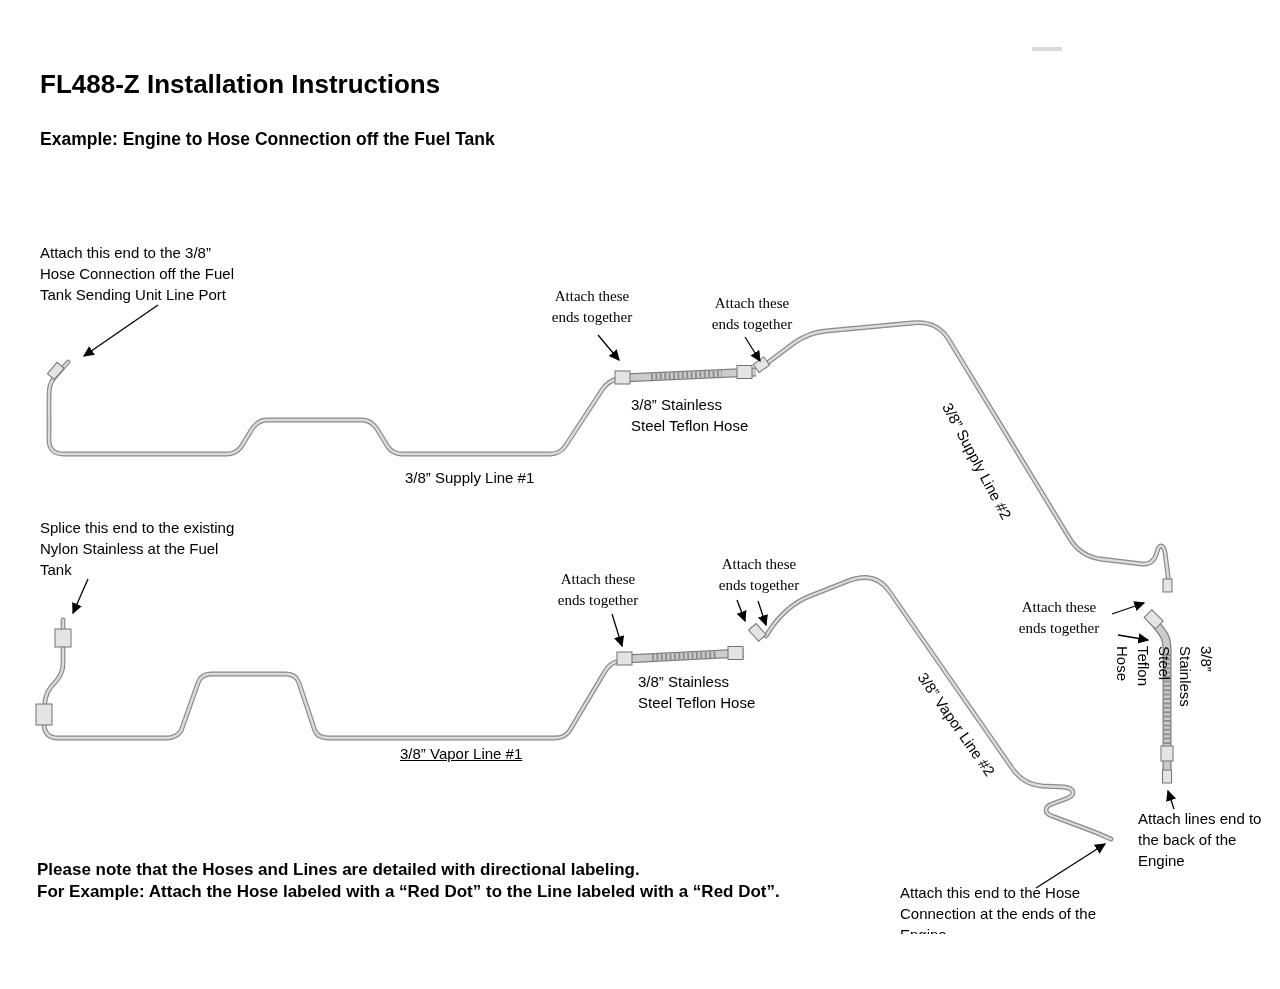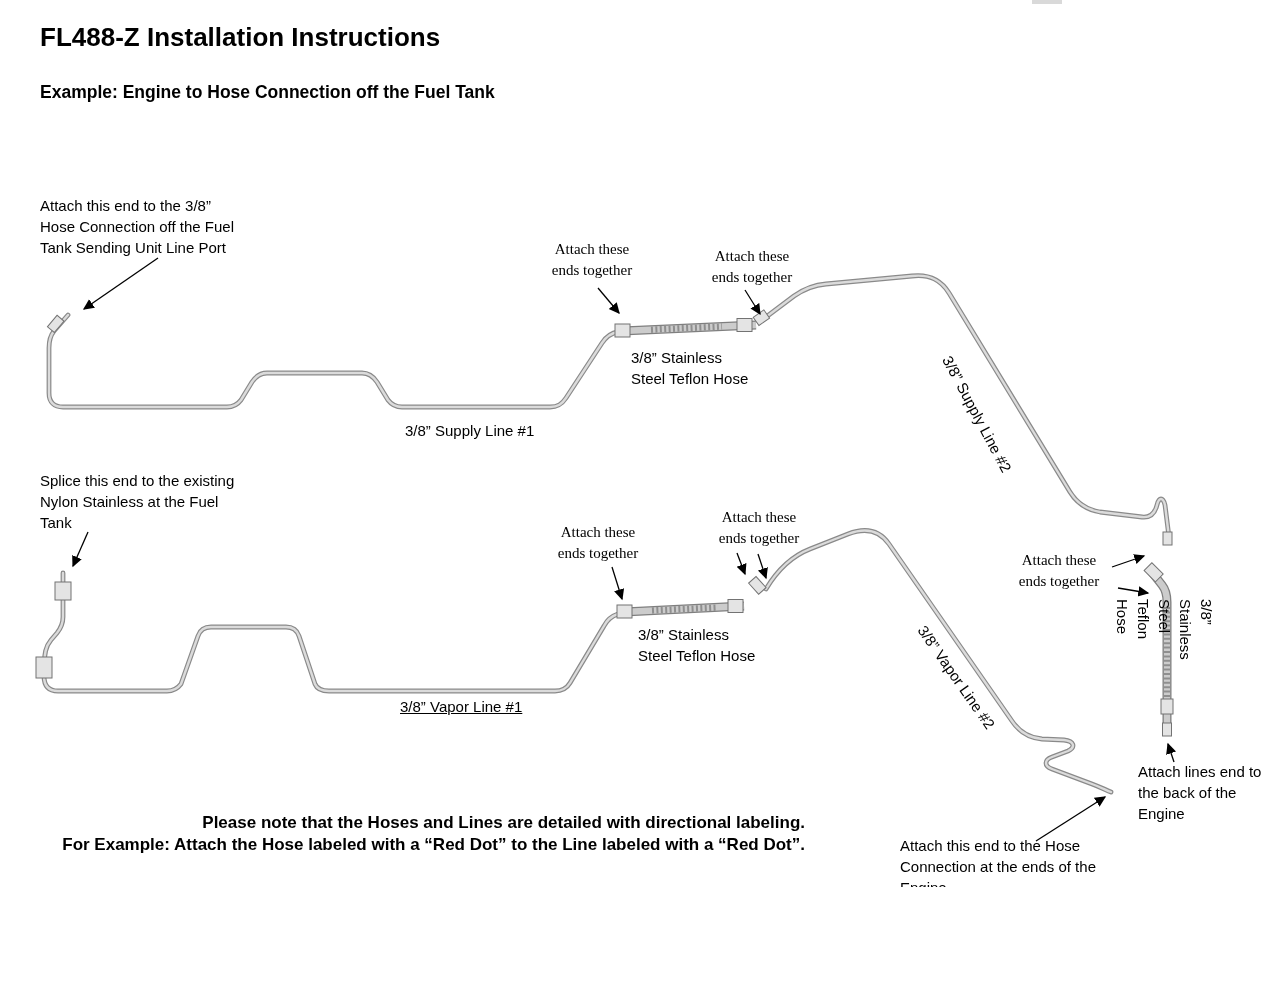--- a/index.html
+++ b/index.html
@@ -4,20 +4,21 @@
 <style>
   html, body { margin: 0; padding: 0; background: #fff; }
   #page {
     position: relative;
     width: 1280px;
     height: 887px;
     background: #fff;
     font-family: "Liberation Sans", sans-serif;
     color: #000;
     overflow: hidden;
+    margin-top: 47px;
   }
   #diagram-svg { position: absolute; left: 0; top: 0; }
   .txt { position: absolute; white-space: pre-line; font-size: 15px; line-height: 21px; color: #000; }
   .center { text-align: center; font-family: Liberation Serif, serif; }
   .h1 { font-size: 26px; font-weight: bold; line-height: 30px; white-space: nowrap; }
   .h2 { font-size: 17.5px; font-weight: bold; line-height: 22px; white-space: nowrap; }
   .note { font-size: 17px; font-weight: bold; line-height: 22px; }
   .rot { transform-origin: 0 0; }
   .tube-outer { fill: none; stroke: #8a8a8a; stroke-width: 4.8; stroke-linecap: round; stroke-linejoin: round; }
   .tube-inner { fill: none; stroke: #dbdbdb; stroke-width: 2.4; stroke-linecap: round; stroke-linejoin: round; }
@@ -146,16 +147,16 @@
   <div class="txt rot" style="left:1217px; top:599px; transform:rotate(90deg);">3/8” Stainless
 Steel Teflon Hose</div>
 
   <div class="txt" style="left:1138px; top:761px; width:135px;">Attach lines end to
 the back of the
 Engine</div>
   <div class="txt" style="left:900px; top:835px; width:225px;">Attach this end to the Hose
 Connection at the ends of the
 Engine</div>
 
-  <div class="txt note" style="left:25px; top:812px; width:780px;text-align:right;">Please note that the Hoses and Lines are detailed with directional labeling.
+  <div class="txt note" style="left:37px; top:812px; width:780px;">Please note that the Hoses and Lines are detailed with directional labeling.
 For Example: Attach the Hose labeled with a “Red Dot” to the Line labeled with a “Red Dot”.</div>
 
 </div>
 
 </body></html>

